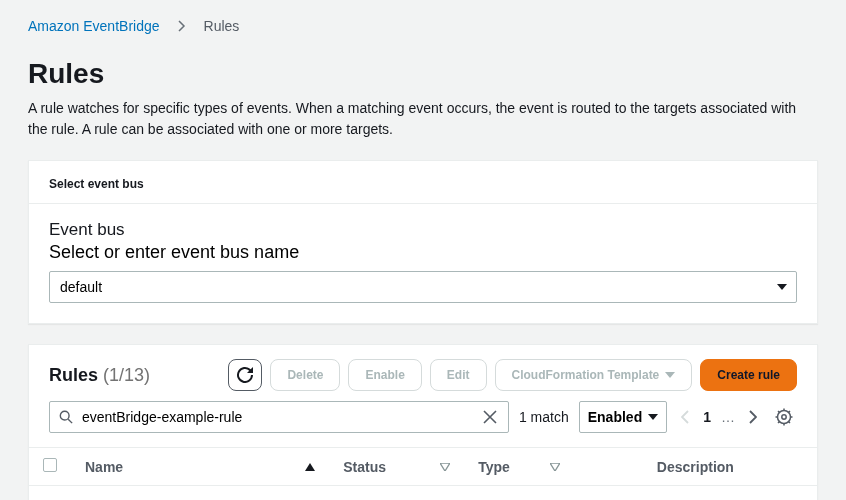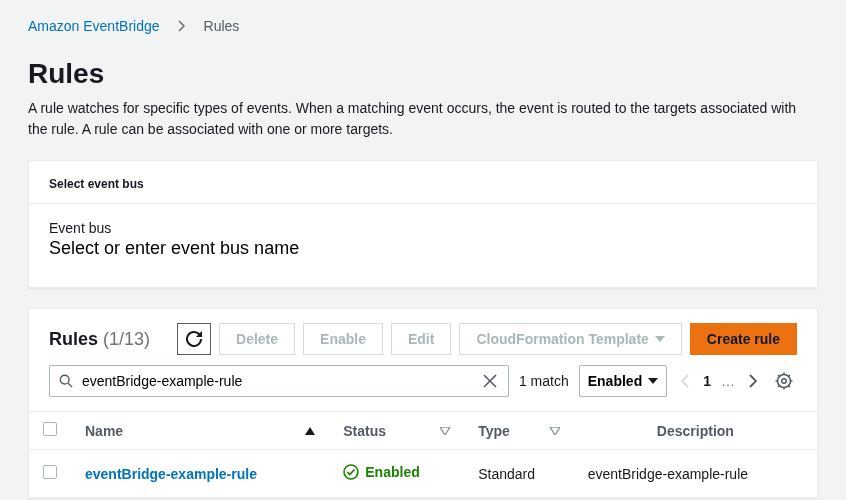--- a/index.html
+++ b/index.html
@@ -8,30 +8,30 @@
     .breadcrumb { display: flex; align-items: center; gap: 18px; font-size: 14px; margin-bottom: 24px; }
     .breadcrumb a { color: #0073bb; text-decoration: none; cursor: pointer; }
     .breadcrumb .sep { color: #687078; }
     .breadcrumb .current { color: #545b64; }
     h1 { font-size: 28px; font-weight: 700; margin-bottom: 8px; }
     .description { color: #16191f; line-height: 1.5; margin-bottom: 20px; max-width: 820px; }
     .panel { background: #fff; border: 1px solid #eaeded; box-shadow: 0 1px 1px rgba(0,0,0,0.05); margin-bottom: 20px; }
     .panel-header { padding: 16px 20px 12px; border-bottom: 1px solid #eaeded; }
     .panel-header h2 { font-size: 12px; font-weight: 700; }
     .panel-body { padding: 16px 20px 20px; }
-    .field-label { font-weight: 400; font-size: 14px; margin-bottom: 2px; }
+    .field-label { font-weight: 400; font-size: 17px; margin-bottom: 2px; }
     .field-hint { font-size: 18px; color: #000000; margin-bottom: 8px; }
     .select-wrap { position: relative; }
     .select-input { width: 100%; border: 1px solid #aab7b8; border-radius: 2px; padding: 6px 30px 6px 10px; font-size: 14px; background: #fff; cursor: pointer; text-align: left; height: 32px; }
     .select-caret { position: absolute; right: 10px; top: 50%; transform: translateY(-50%); pointer-events: none; }
     .rules-header { display: flex; align-items: center; padding: 14px 20px 10px; gap: 8px; }
     .rules-title { font-size: 18px; font-weight: 700; flex: 0 0 auto; margin-right: 8px; }
     .rules-title .count { font-weight: 400; color: #737373; }
     .spacer { flex: 1; }
-    .btn { border: 1px solid #545b64; background: #fff; border-radius: 0; padding: 5px 16px; font-size: 14px; color: #545b64; cursor: pointer; height: 32px; display: inline-flex; align-items: center; justify-content: center; font-weight: 700; }
+    .btn { border: 1px solid #545b64; background: #fff; border-radius: 8px; padding: 5px 16px; font-size: 12px; color: #545b64; cursor: pointer; height: 32px; display: inline-flex; align-items: center; justify-content: center; font-weight: 700; }
     .btn.icon-only { padding: 4px 8px; width: 34px; }
     .btn.disabled { color: #aab7b8; border-color: #d5dbdb; cursor: default; }
     .btn-dropdown { display: inline-flex; align-items: center; gap: 6px; }
     .btn.primary { background: #ec7211; border-color: #ec7211; color: #0f172a; font-weight: 700; }
     .filter-row { display: flex; align-items: center; padding: 0 20px 14px; gap: 10px; }
     .search-wrap { position: relative; flex: 1; }
     .search-icon { position: absolute; left: 10px; top: 50%; transform: translateY(-50%); color: #545b64; }
     .search-input { width: 100%; border: 1px solid #aab7b8; border-radius: 2px; padding: 6px 30px 6px 32px; font-size: 14px; height: 32px; }
     .clear-btn { position: absolute; right: 6px; top: 50%; transform: translateY(-50%); border: none; background: none; cursor: pointer; color: #545b64; font-size: 16px; padding: 2px 6px; }
     .match-count { color: #16191f; white-space: nowrap; }
@@ -70,20 +70,28 @@
   <h1>Rules</h1>
   <p class="description">A rule watches for specific types of events. When a matching event occurs, the event is routed to the targets associated with the rule. A rule can be associated with one or more targets.</p>
 
   <section class="panel">
     <div class="panel-header">
       <h2>Select event bus</h2>
     </div>
     <div class="panel-body">
       <div class="field-label">Event bus</div>
       <div class="field-hint">Select or enter event bus name</div>
+      <div class="select-wrap">
+        <button class="select-input">default</button>
+        <span class="select-caret">
+          <svg width="10" height="6" viewBox="0 0 10 6">
+              <path d="M0 0l5 6 5-6z" fill="#16191f"></path>
+            </svg>
+        </span>
+      </div>
     </div>
   </section>
 
   <section class="panel rules-panel">
     <div class="rules-header">
       <div class="rules-title">
         <span>Rules</span>
         <span class="count">(1/13)</span>
       </div>
       <div class="spacer"></div>

